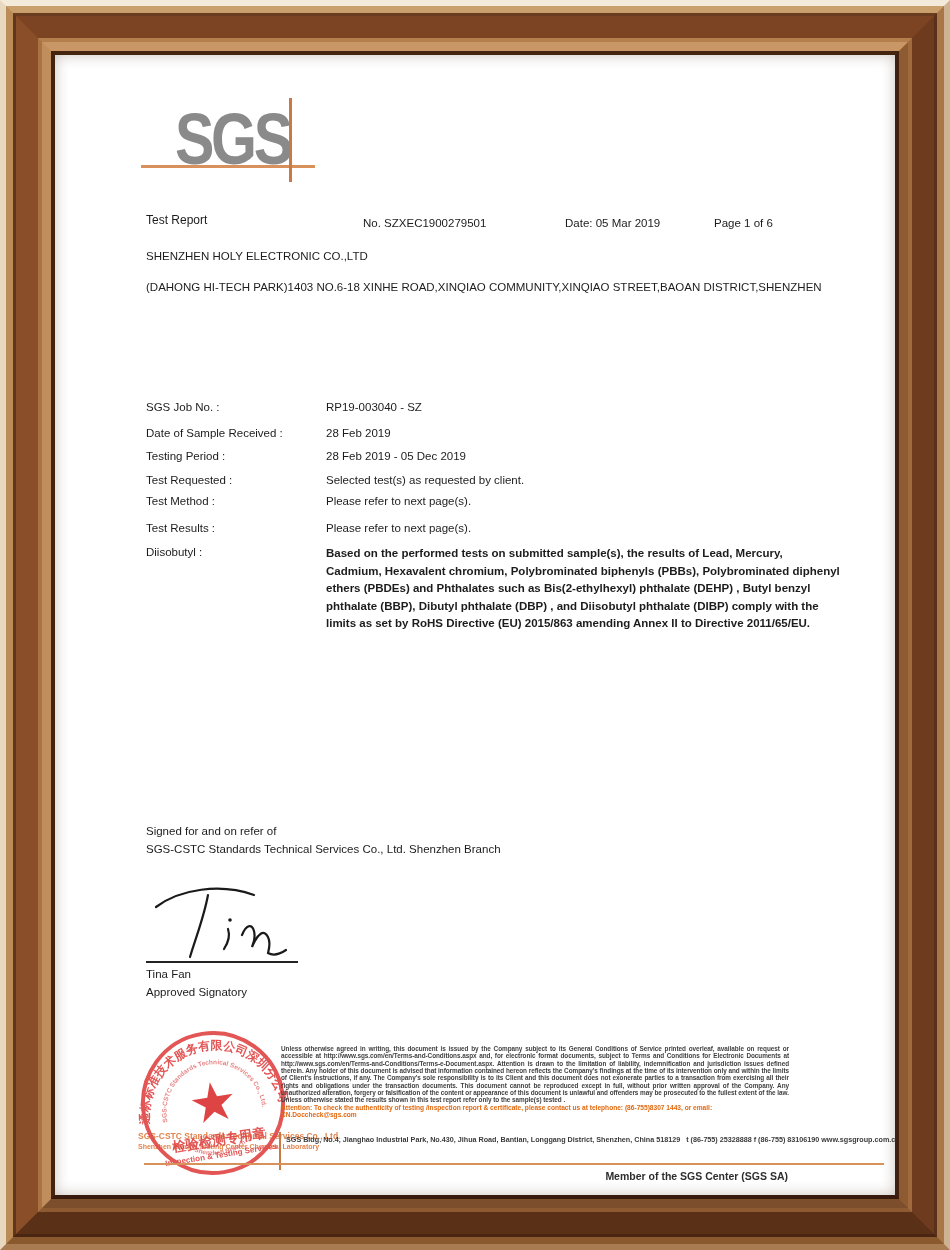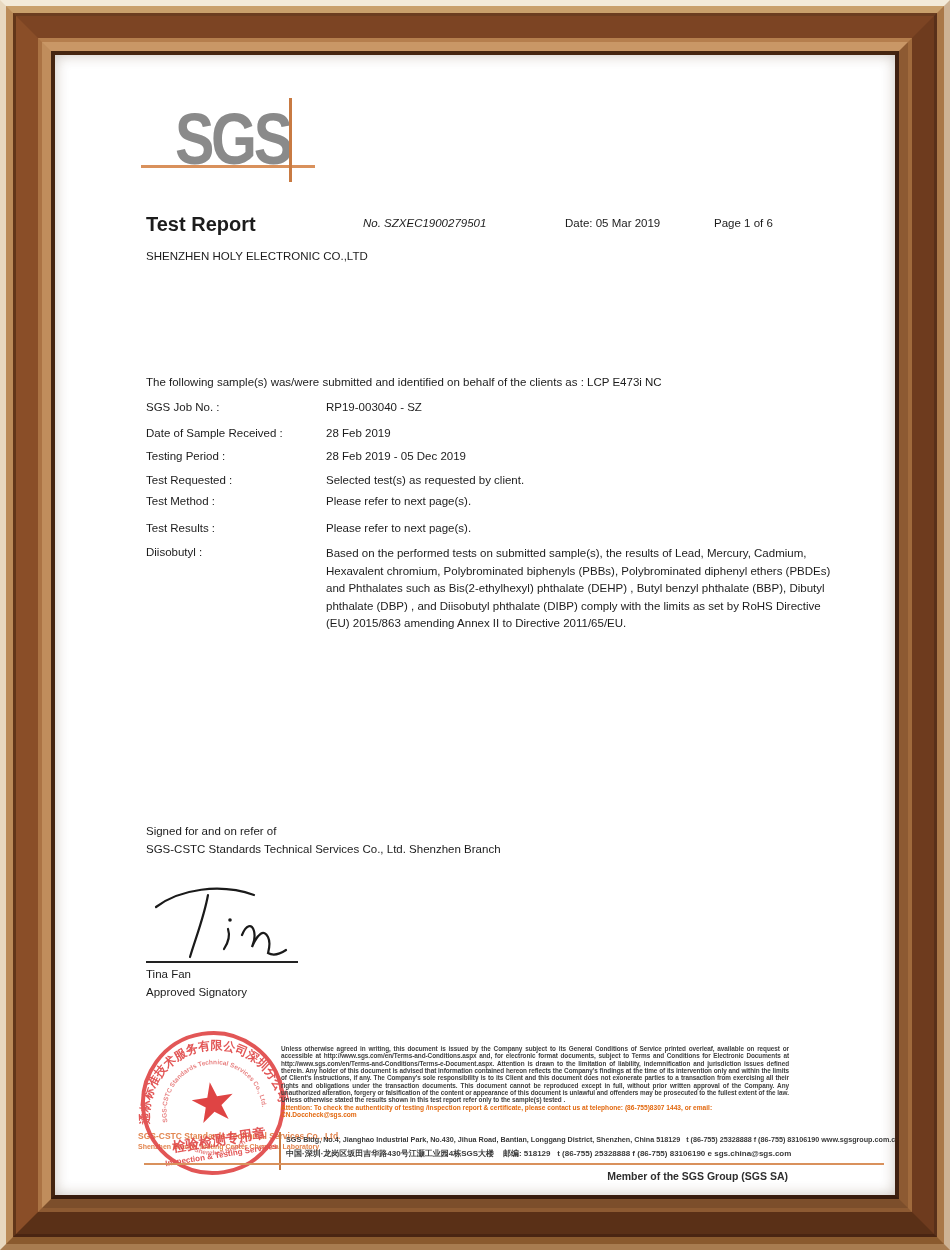--- a/index.html
+++ b/index.html
@@ -17,24 +17,24 @@
   .f7{border:4px solid;border-color:#45240f #3f2010 #381b0c #45240f;}
   .paper{position:relative;width:100%;height:100%;background:#fff;overflow:hidden;
          box-shadow:inset 0 0 14px rgba(70,35,10,.28);color:#1c1c1c;}
   .abs{position:absolute;}
   .t{font-size:11.5px;line-height:14px;color:#1c1c1c;}
   .logo-text{font-size:72px;font-weight:bold;color:#8a8a8a;letter-spacing:-4px;
              transform:scaleX(.82);transform-origin:left top;line-height:64px;
              font-family:"Liberation Sans",sans-serif;}
   .hline{background:#d9915c;height:2.5px;}
   .vline{background:#c87a42;width:2.5px;}
-  .title{font-size:20px;font-weight:bold;}
+  .title{font-size:12px;font-weight:normal;}
   .row-label{left:91px;width:178px;}
   .row-value{left:271px;width:520px;}
-  .conc{width:514px;line-height:17.5px;}
+  .conc{width:514px;line-height:17.5px;font-weight:bold;}
   .sig-line{background:#222;height:2px;}
   .fineprint{width:508px;font-size:6.4px;line-height:7.35px;font-weight:bold;
              color:#3f3f3f;text-align:justify;letter-spacing:-.05px;}
   .attention{width:508px;font-size:6.6px;line-height:7.5px;font-weight:bold;color:#e2680f;}
   .addr-en{font-size:7.2px;color:#3a3a3a;font-weight:bold;white-space:nowrap;}
   .addr-cn{font-size:8px;color:#3a3a3a;font-weight:bold;white-space:nowrap;}
   .member{font-size:10.5px;font-weight:bold;color:#2e2e2e;text-align:right;}
   .stamp-company{color:#e2854f;font-weight:bold;}
   .orange-rule{background:#d9915c;height:2px;}
   .sep-v{background:#c87a42;width:1.5px;}
@@ -51,27 +51,27 @@
   <div class="f f6">
   <div class="f f7">
 
     <div class="paper">
 
       <div class="abs logo-text" style="left:120px;top:52px;">SGS</div>
       <div class="abs hline" style="left:86px;top:110px;width:174px;"></div>
       <div class="abs vline" style="left:234px;top:43px;height:84px;"></div>
 
       <div class="abs title" style="left:91px;top:158px;">Test Report</div>
-      <div class="abs t" style="left:308px;top:161px;font-style:italic;">No. SZXEC1900279501</div>
+      <div class="abs t" style="left:308px;top:161px;">No. SZXEC1900279501</div>
       <div class="abs t" style="left:510px;top:161px;">Date: 05 Mar 2019</div>
       <div class="abs t" style="left:659px;top:161px;">Page 1 of 6</div>
 
       <div class="abs t" style="left:91px;top:194px;text-align:center;">SHENZHEN HOLY ELECTRONIC CO.,LTD</div>
+      <div class="abs t" style="left:91px;top:221px;width:744px;line-height:22px;">(DAHONG HI-TECH PARK)1403 NO.6-18 XINHE ROAD,XINQIAO COMMUNITY,XINQIAO STREET,BAOAN DISTRICT,SHENZHEN</div>
 
-      <div class="abs t" style="left:91px;top:320px;width:744px;">The following sample(s) was/were submitted and identified on behalf of the clients as : LCP E473i NC</div>
 
       <div>
         <div>
           <div class="abs t row-label" style="top:345px;">SGS Job No. :</div>
           <div class="abs t row-value" style="top:345px;">RP19-003040 - SZ</div>
         </div>
         <div>
           <div class="abs t row-label" style="top:371px;">Date of Sample Received :</div>
           <div class="abs t row-value" style="top:371px;">28 Feb 2019</div>
         </div>
@@ -139,28 +139,23 @@
       <div class="abs" style="left:226px;top:990px;">
         <div class="fineprint">Unless otherwise agreed in writing, this document is issued by the Company subject to its General Conditions of Service printed overleaf, available on request or accessible at http://www.sgs.com/en/Terms-and-Conditions.aspx and, for electronic format documents, subject to Terms and Conditions for Electronic Documents at http://www.sgs.com/en/Terms-and-Conditions/Terms-e-Document.aspx. Attention is drawn to the limitation of liability, indemnification and jurisdiction issues defined therein. Any holder of this document is advised that information contained hereon reflects the Company's findings at the time of its intervention only and within the limits of Client's instructions, if any. The Company's sole responsibility is to its Client and this document does not exonerate parties to a transaction from exercising all their rights and obligations under the transaction documents. This document cannot be reproduced except in full, without prior written approval of the Company. Any unauthorized alteration, forgery or falsification of the content or appearance of this document is unlawful and offenders may be prosecuted to the fullest extent of the law. Unless otherwise stated the results shown in this test report refer only to the sample(s) tested .</div>
         <div class="attention">Attention: To check the authenticity of testing /inspection report &amp; certificate, please contact us at telephone: (86-755)8307 1443, or email: CN.Doccheck@sgs.com</div>
       </div>
 
       <div class="abs sep-v" style="left:224px;top:1077px;height:38px;"></div>
       <div class="abs addr-en" style="left:231px;top:1080px;">
         <span>SGS Bldg, No.4, Jianghao Industrial Park, No.430, Jihua Road, Bantian, Longgang District, Shenzhen, China  518129</span>&nbsp;&nbsp;
         <span>t (86-755) 25328888   f (86-755) 83106190    www.sgsgroup.com.cn</span>
       </div>
-      <div class="abs addr-cn" style="left:231px;top:1093px;">
-        <span>中国·深圳·龙岗区坂田吉华路430号江灏工业园4栋SGS大楼</span>&nbsp;&nbsp;&nbsp;
-        <span>邮编: 518129</span>&nbsp;&nbsp;
-        <span>t (86-755) 25328888   f (86-755) 83106190   e  sgs.china@sgs.com</span>
-      </div>
 
       <div class="abs orange-rule" style="left:89px;top:1108px;width:740px;"></div>
-      <div class="abs member" style="left:400px;top:1115px;width:333px;">Member of the SGS Group (SGS SA)</div>
+      <div class="abs member" style="left:400px;top:1115px;width:333px;">Member of the SGS Center (SGS SA)</div>
 
     </div>
 
   </div>
               </div>
             </div>
           </div>
         </div>
       </div>
     </div>

